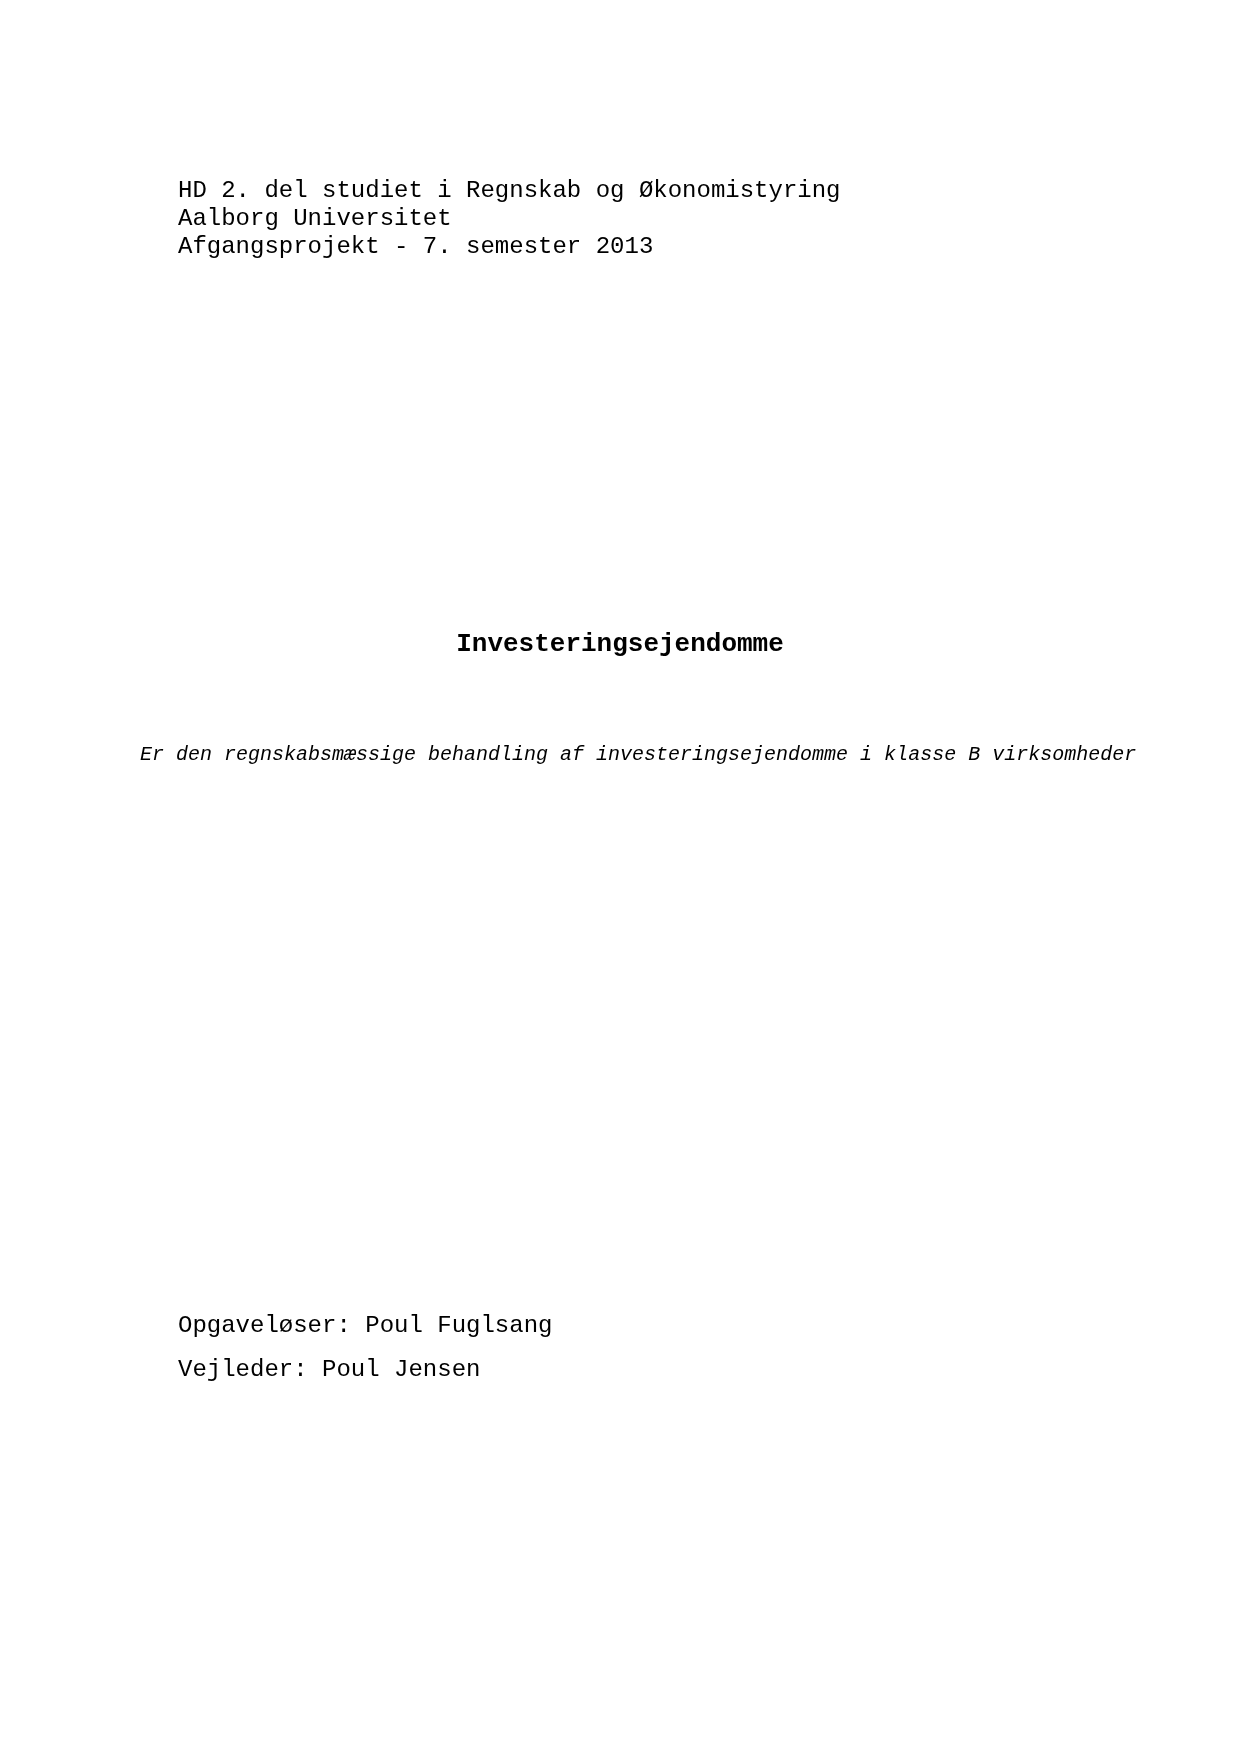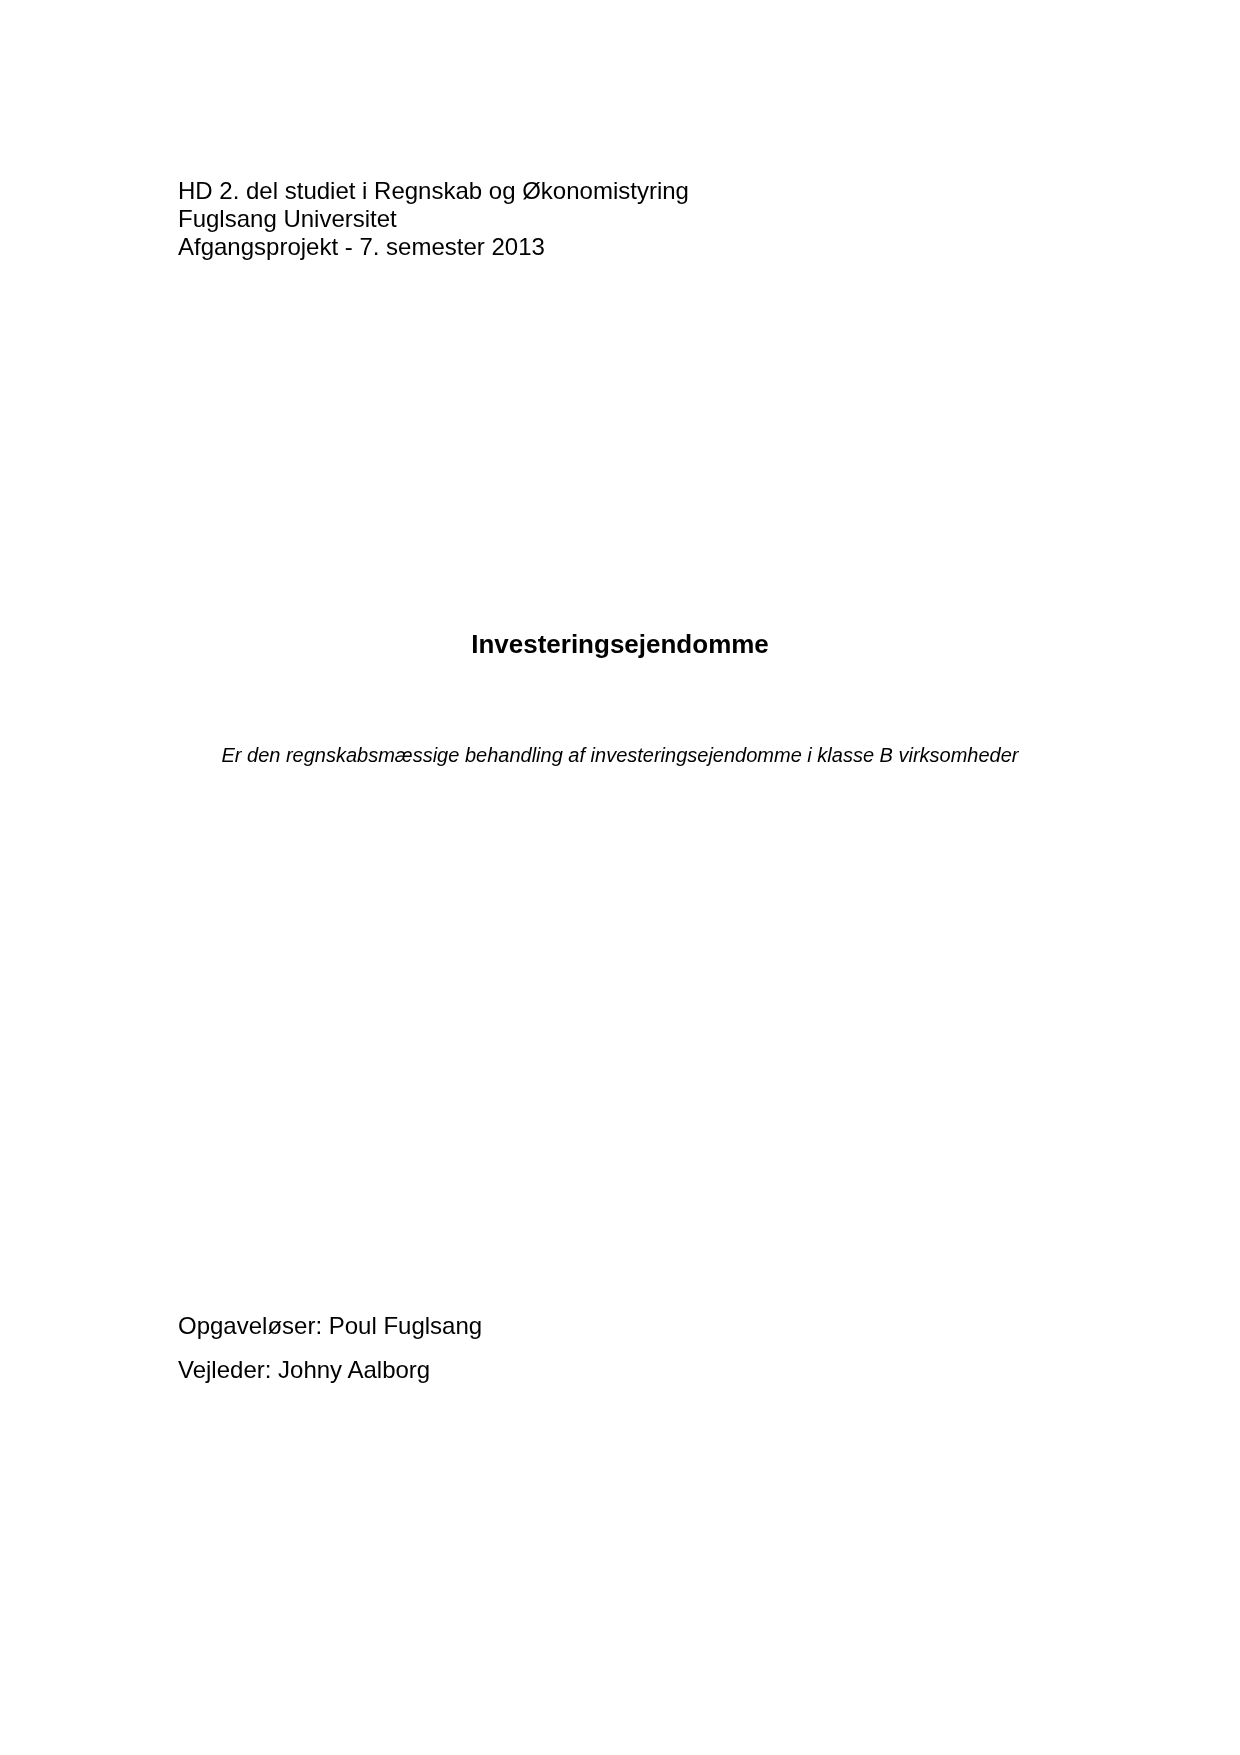--- a/index.html
+++ b/index.html
@@ -6,21 +6,21 @@
       margin: 0;
       padding: 0;
       background: #ffffff;
     }
     .page {
       position: relative;
       width: 1240px;
       height: 1755px;
       background: #ffffff;
       color: #000000;
-      font-family: Liberation Sans, sans-serif;
+      font-family: Liberation Mono, monospace;
       overflow: hidden;
     }
     .header-block {
       position: absolute;
       left: 178px;
       top: 177px;
       font-size: 24px;
       line-height: 28px;
     }
     .header-line {
@@ -63,28 +63,28 @@
       white-space: nowrap;
     }
   </style>
 </head>
 <body>
 
 <div class="page">
 
   <div class="header-block">
     <span class="header-line">HD 2. del studiet i Regnskab og Økonomistyring</span>
-    <span class="header-line">Fuglsang Universitet</span>
+    <span class="header-line">Aalborg Universitet</span>
     <span class="header-line">Afgangsprojekt - 7. semester 2013</span>
   </div>
 
   <div class="title">Investeringsejendomme</div>
 
   <div class="question">
     <span class="question-line">Er den regnskabsmæssige behandling af investeringsejendomme i klasse B virksomheder</span>
   </div>
 
   <div class="footer-block">
     <span class="footer-line">Opgaveløser: Poul Fuglsang</span>
-    <span class="footer-line">Vejleder: Johny Aalborg</span>
+    <span class="footer-line">Vejleder: Poul Jensen</span>
   </div>
 
 </div>
 
 </body></html>

